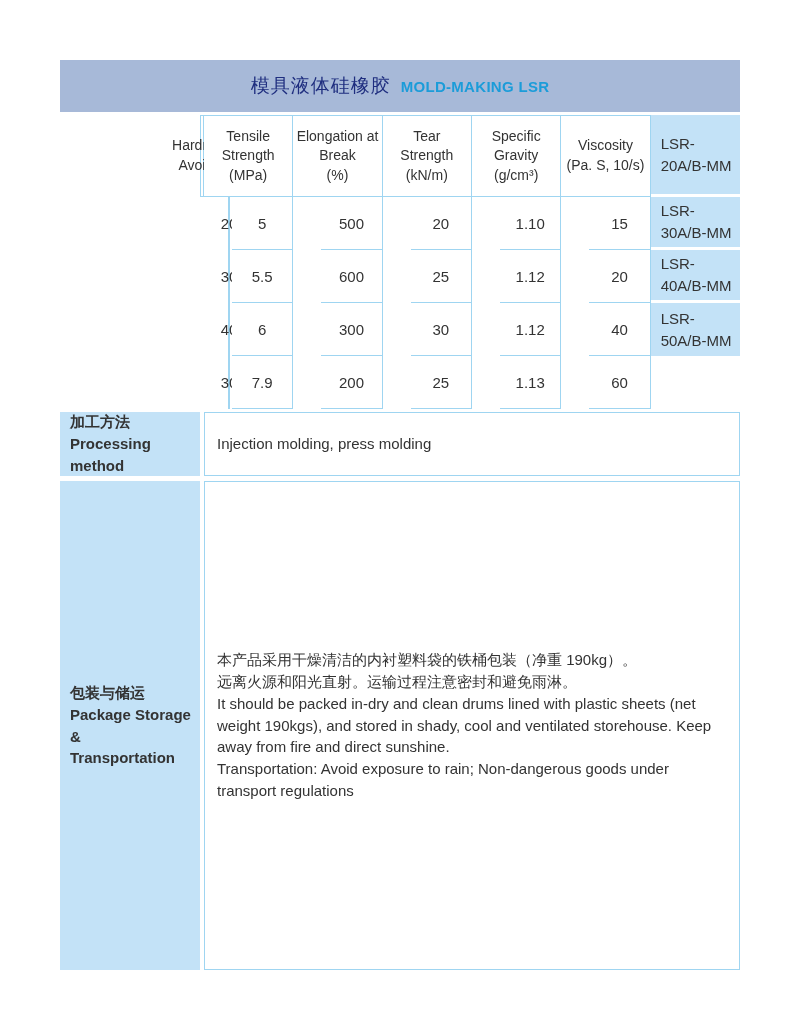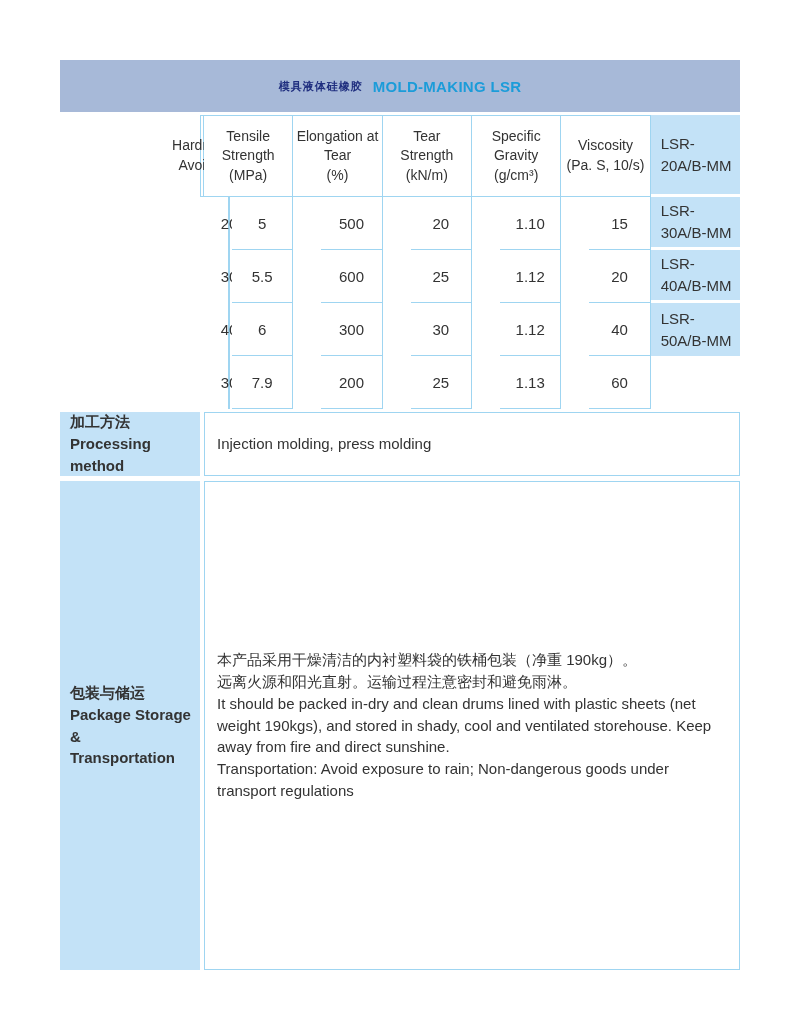--- a/index.html
+++ b/index.html
@@ -18,21 +18,21 @@
     font-family: "Liberation Sans", "DejaVu Sans", sans-serif;
     color: var(--text);
   }
   .sheet { position: absolute; left: 60px; top: 60px; width: 680px; }
 
   
   .title-band {
     height: 52px; background: var(--band);
     display: flex; align-items: center; justify-content: center; gap: 10px;
   }
-  .title-zh { color: var(--title-zh); font-weight: bold; font-size: 11px; letter-spacing: 1px; }
+  .title-zh { color: var(--title-zh); font-weight: normal; font-size: 19px; letter-spacing: 1px; }
   .title-en { color: var(--title-en); font-weight: bold; font-size: 15px; letter-spacing: 0.3px; }
 
   
   .spec-grid {
     margin-top: 3px;
     display: grid;
     grid-template-columns: 140px 4px repeat(6, 1fr);
     grid-template-rows: 82px repeat(4, 53px);
   }
   .lab {
@@ -78,21 +78,21 @@
 
   <div class="spec-grid">
 
     <div class="sp"></div>
     <div class="hcell fc">Hardness
 Avoid A</div>
     <div class="hcell">Tensile
 Strength
 (MPa)</div>
     <div class="hcell">Elongation at
-Tear
+Break
 (%)</div>
     <div class="hcell">Tear
 Strength
 (kN/m)</div>
     <div class="hcell">Specific
 Gravity
 (g/cm³)</div>
     <div class="hcell">Viscosity
 (Pa. S, 10/s)</div>
 

